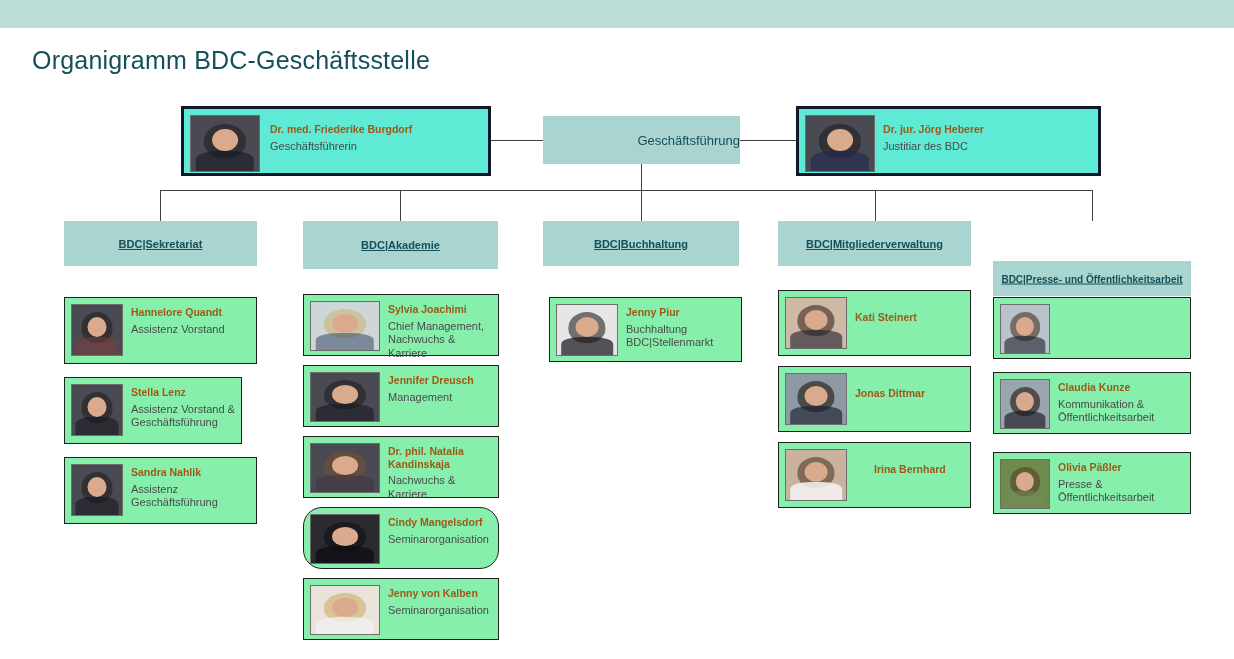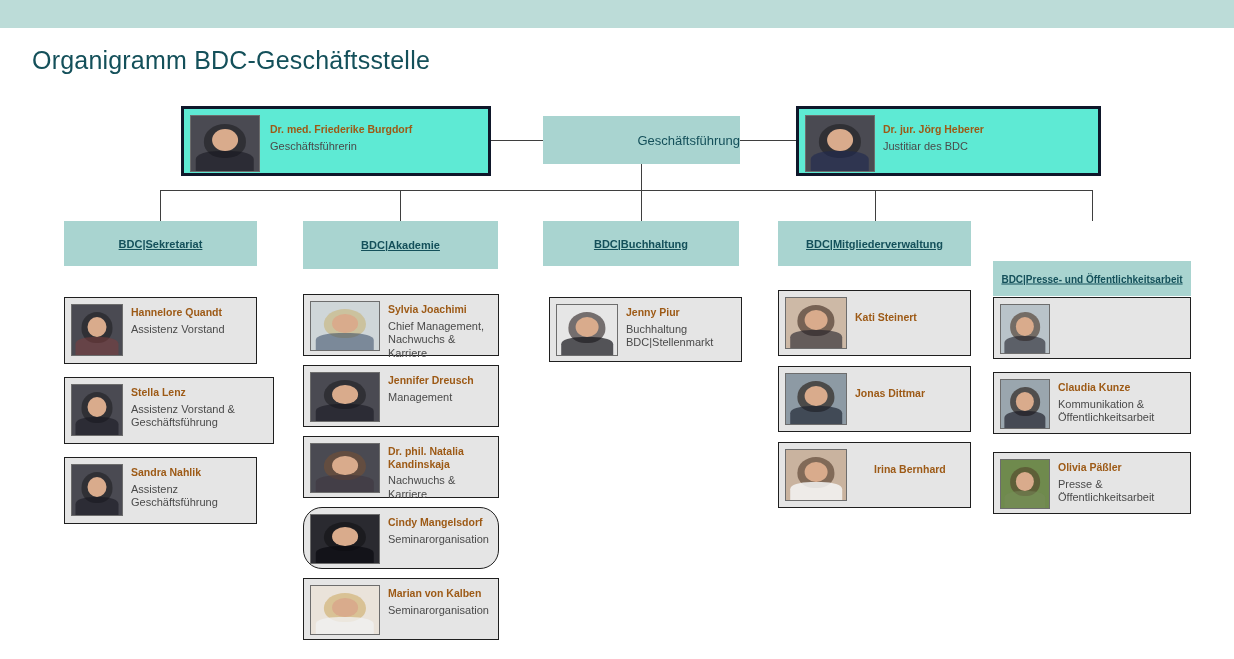--- a/index.html
+++ b/index.html
@@ -65,21 +65,21 @@
     font-size: 13px;
     font-weight: normal;
     color: #14505a;
     text-decoration: none;
   }
 
   
   .person {
     position: absolute;
     box-sizing: border-box;
-    background: #e5e5e5;
+    background: #86efac;
     border: 1px solid #1f1f1f;
     display: flex;
     align-items: flex-start;
     padding: 6px;
     gap: 8px;
   }
   .photo {
     flex: 0 0 auto;
     box-sizing: border-box;
     border: 1px solid #6d6d6d;
@@ -211,21 +211,21 @@
   <div class="photo" style="width:52px; height:52px;">
     <div class="hair"></div>
       <div class="face"></div>
       <div class="body" style="background:rgba(130,60,60,0.5)"></div>
   </div>
   <div class="ptext">
     <div class="pname">Hannelore Quandt</div>
     <div class="prole">Assistenz Vorstand</div>
   </div>
 </div>
-<div class="person" style="left:64px; top:377px; width:210px; height:67px;">
+<div class="person" style="left:64px; top:377px; width:178px; height:67px;">
   <div class="photo" style="width:52px; height:52px;">
     <div class="hair"></div>
       <div class="face"></div>
       <div class="body"></div>
   </div>
   <div class="ptext">
     <div class="pname">Stella Lenz</div>
     <div class="prole">Assistenz Vorstand &amp; Geschäftsführung</div>
   </div>
 </div>
@@ -285,21 +285,21 @@
     <div class="prole">Seminarorganisation</div>
   </div>
 </div>
 <div class="person" style="left:303px; top:578px; width:196px; height:62px;">
   <div class="photo" style="width:70px; height:50px; background:#eae3da;">
     <div class="hair" style="background:rgba(210,180,120,0.7)"></div>
       <div class="face"></div>
       <div class="body" style="background:rgba(240,240,240,0.8)"></div>
   </div>
   <div class="ptext">
-    <div class="pname">Marian von Kalben</div>
+    <div class="pname">Jenny von Kalben</div>
     <div class="prole">Seminarorganisation</div>
   </div>
 </div>
 
 <div class="person" style="left:549px; top:297px; width:193px; height:65px;">
   <div class="photo" style="width:62px; height:52px; background:#e6e6e6;">
     <div class="hair" style="background:rgba(40,30,30,0.6)"></div>
       <div class="face"></div>
       <div class="body" style="background:rgba(20,20,25,0.7)"></div>
   </div>

